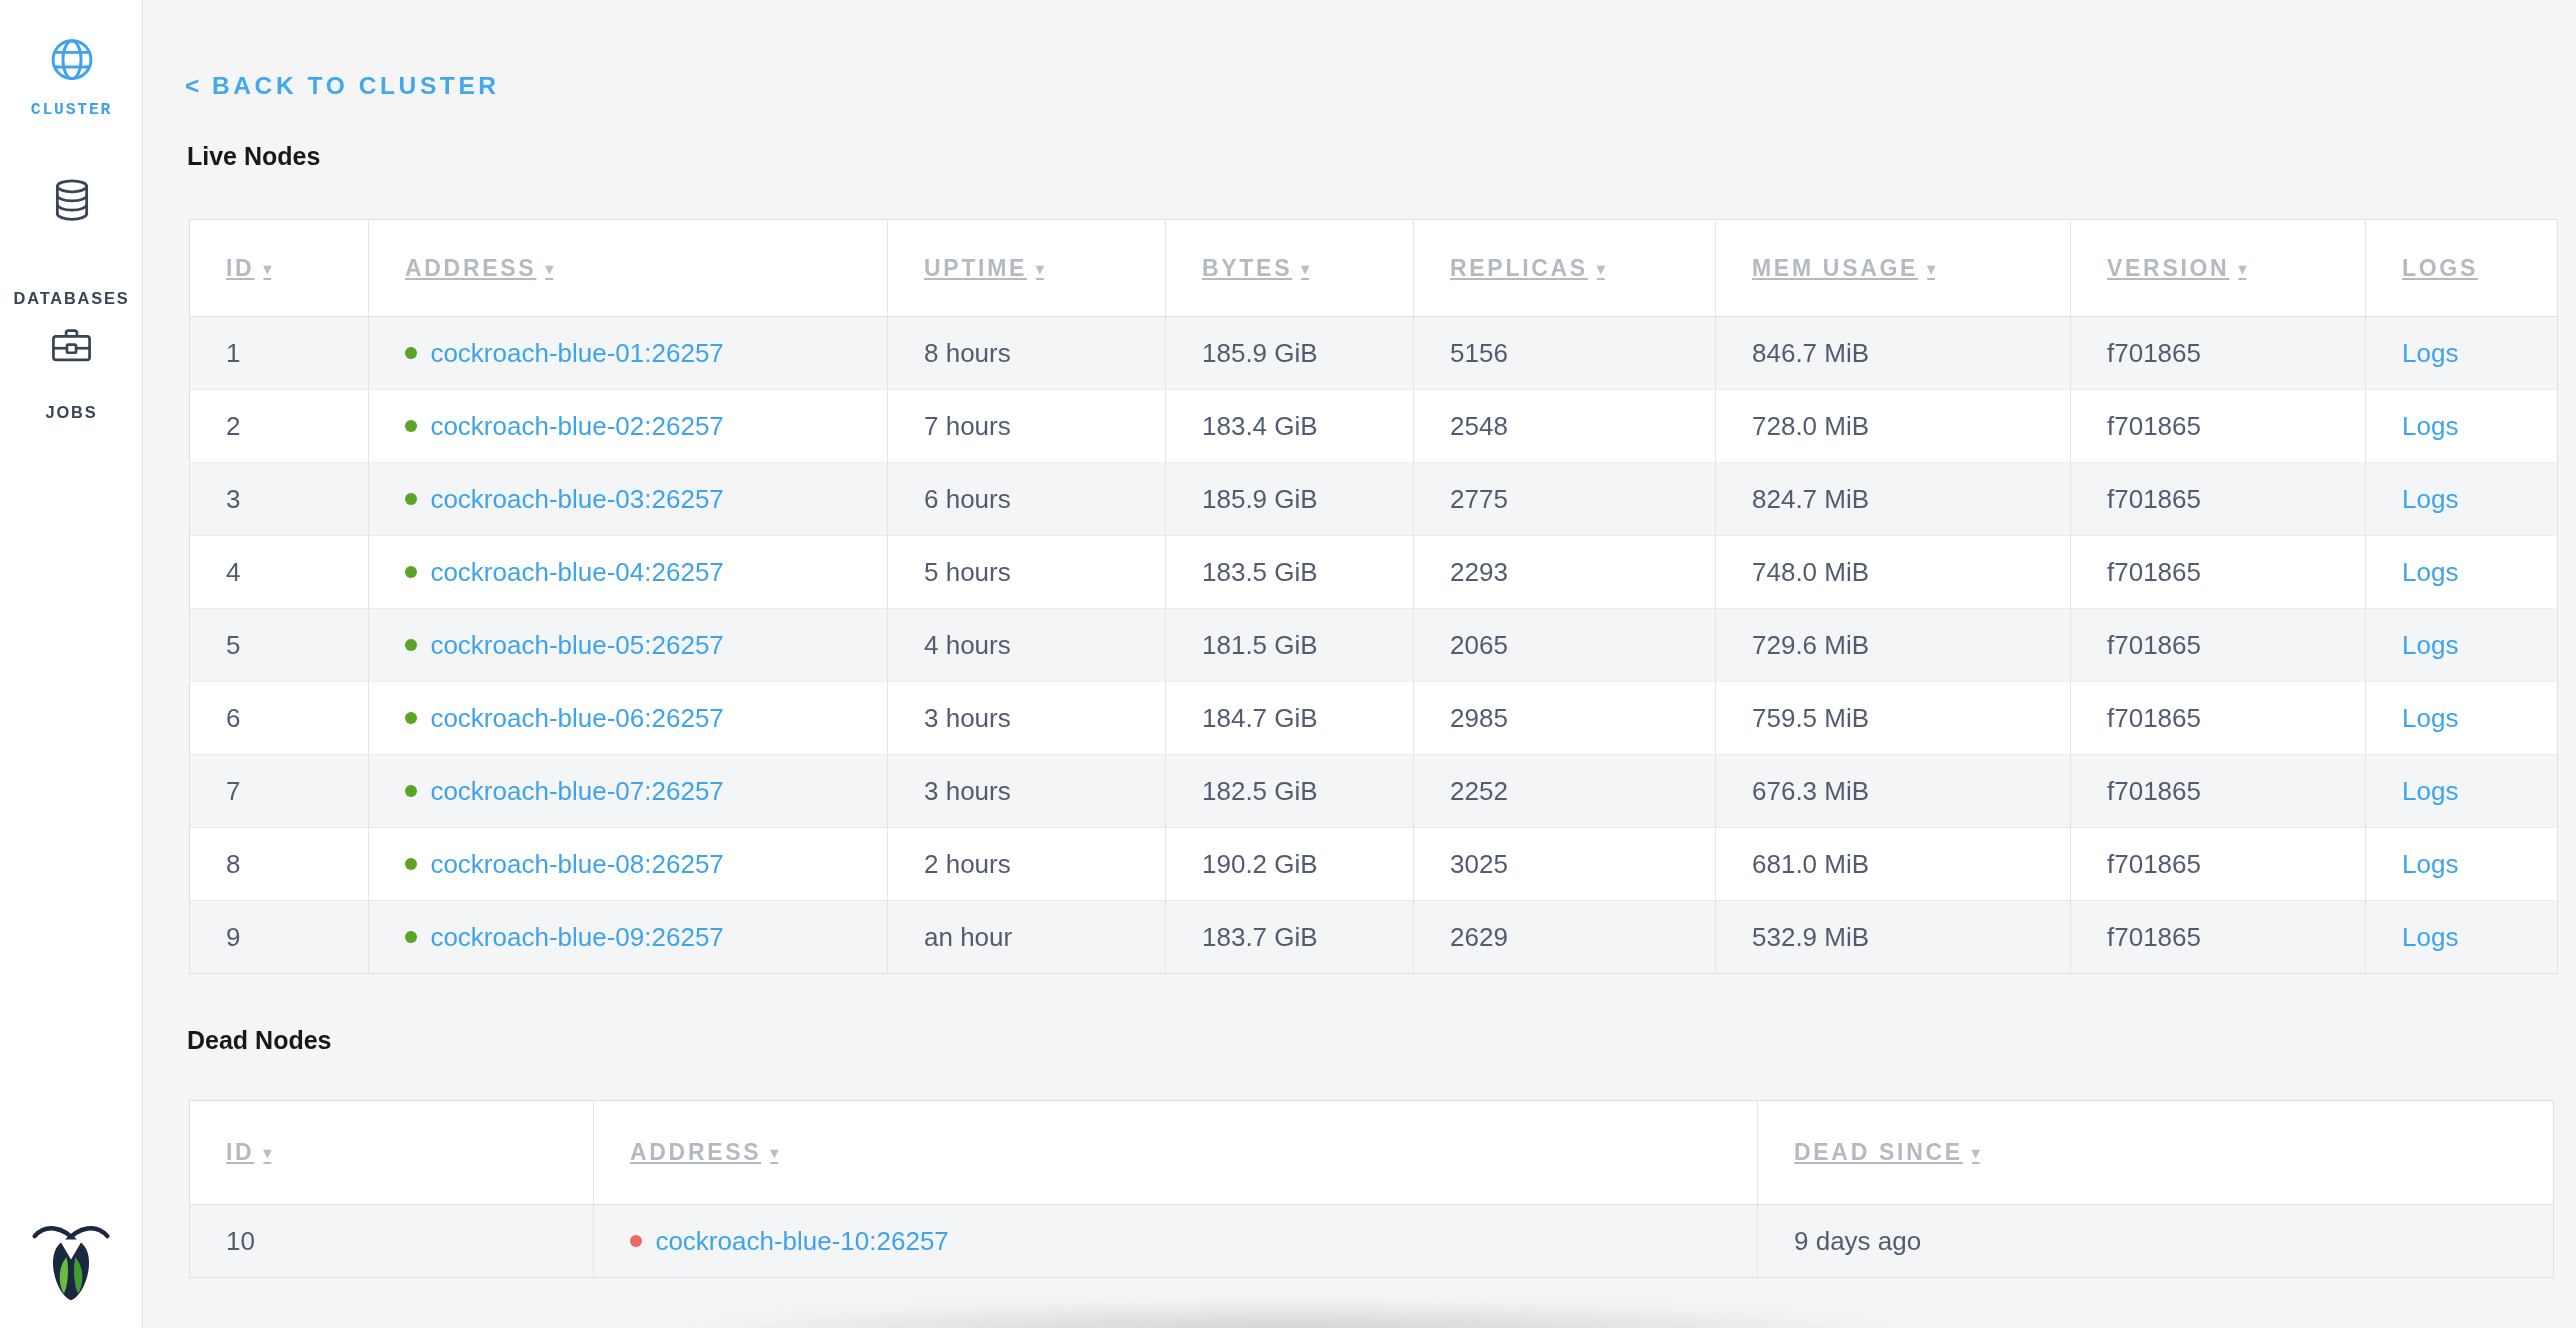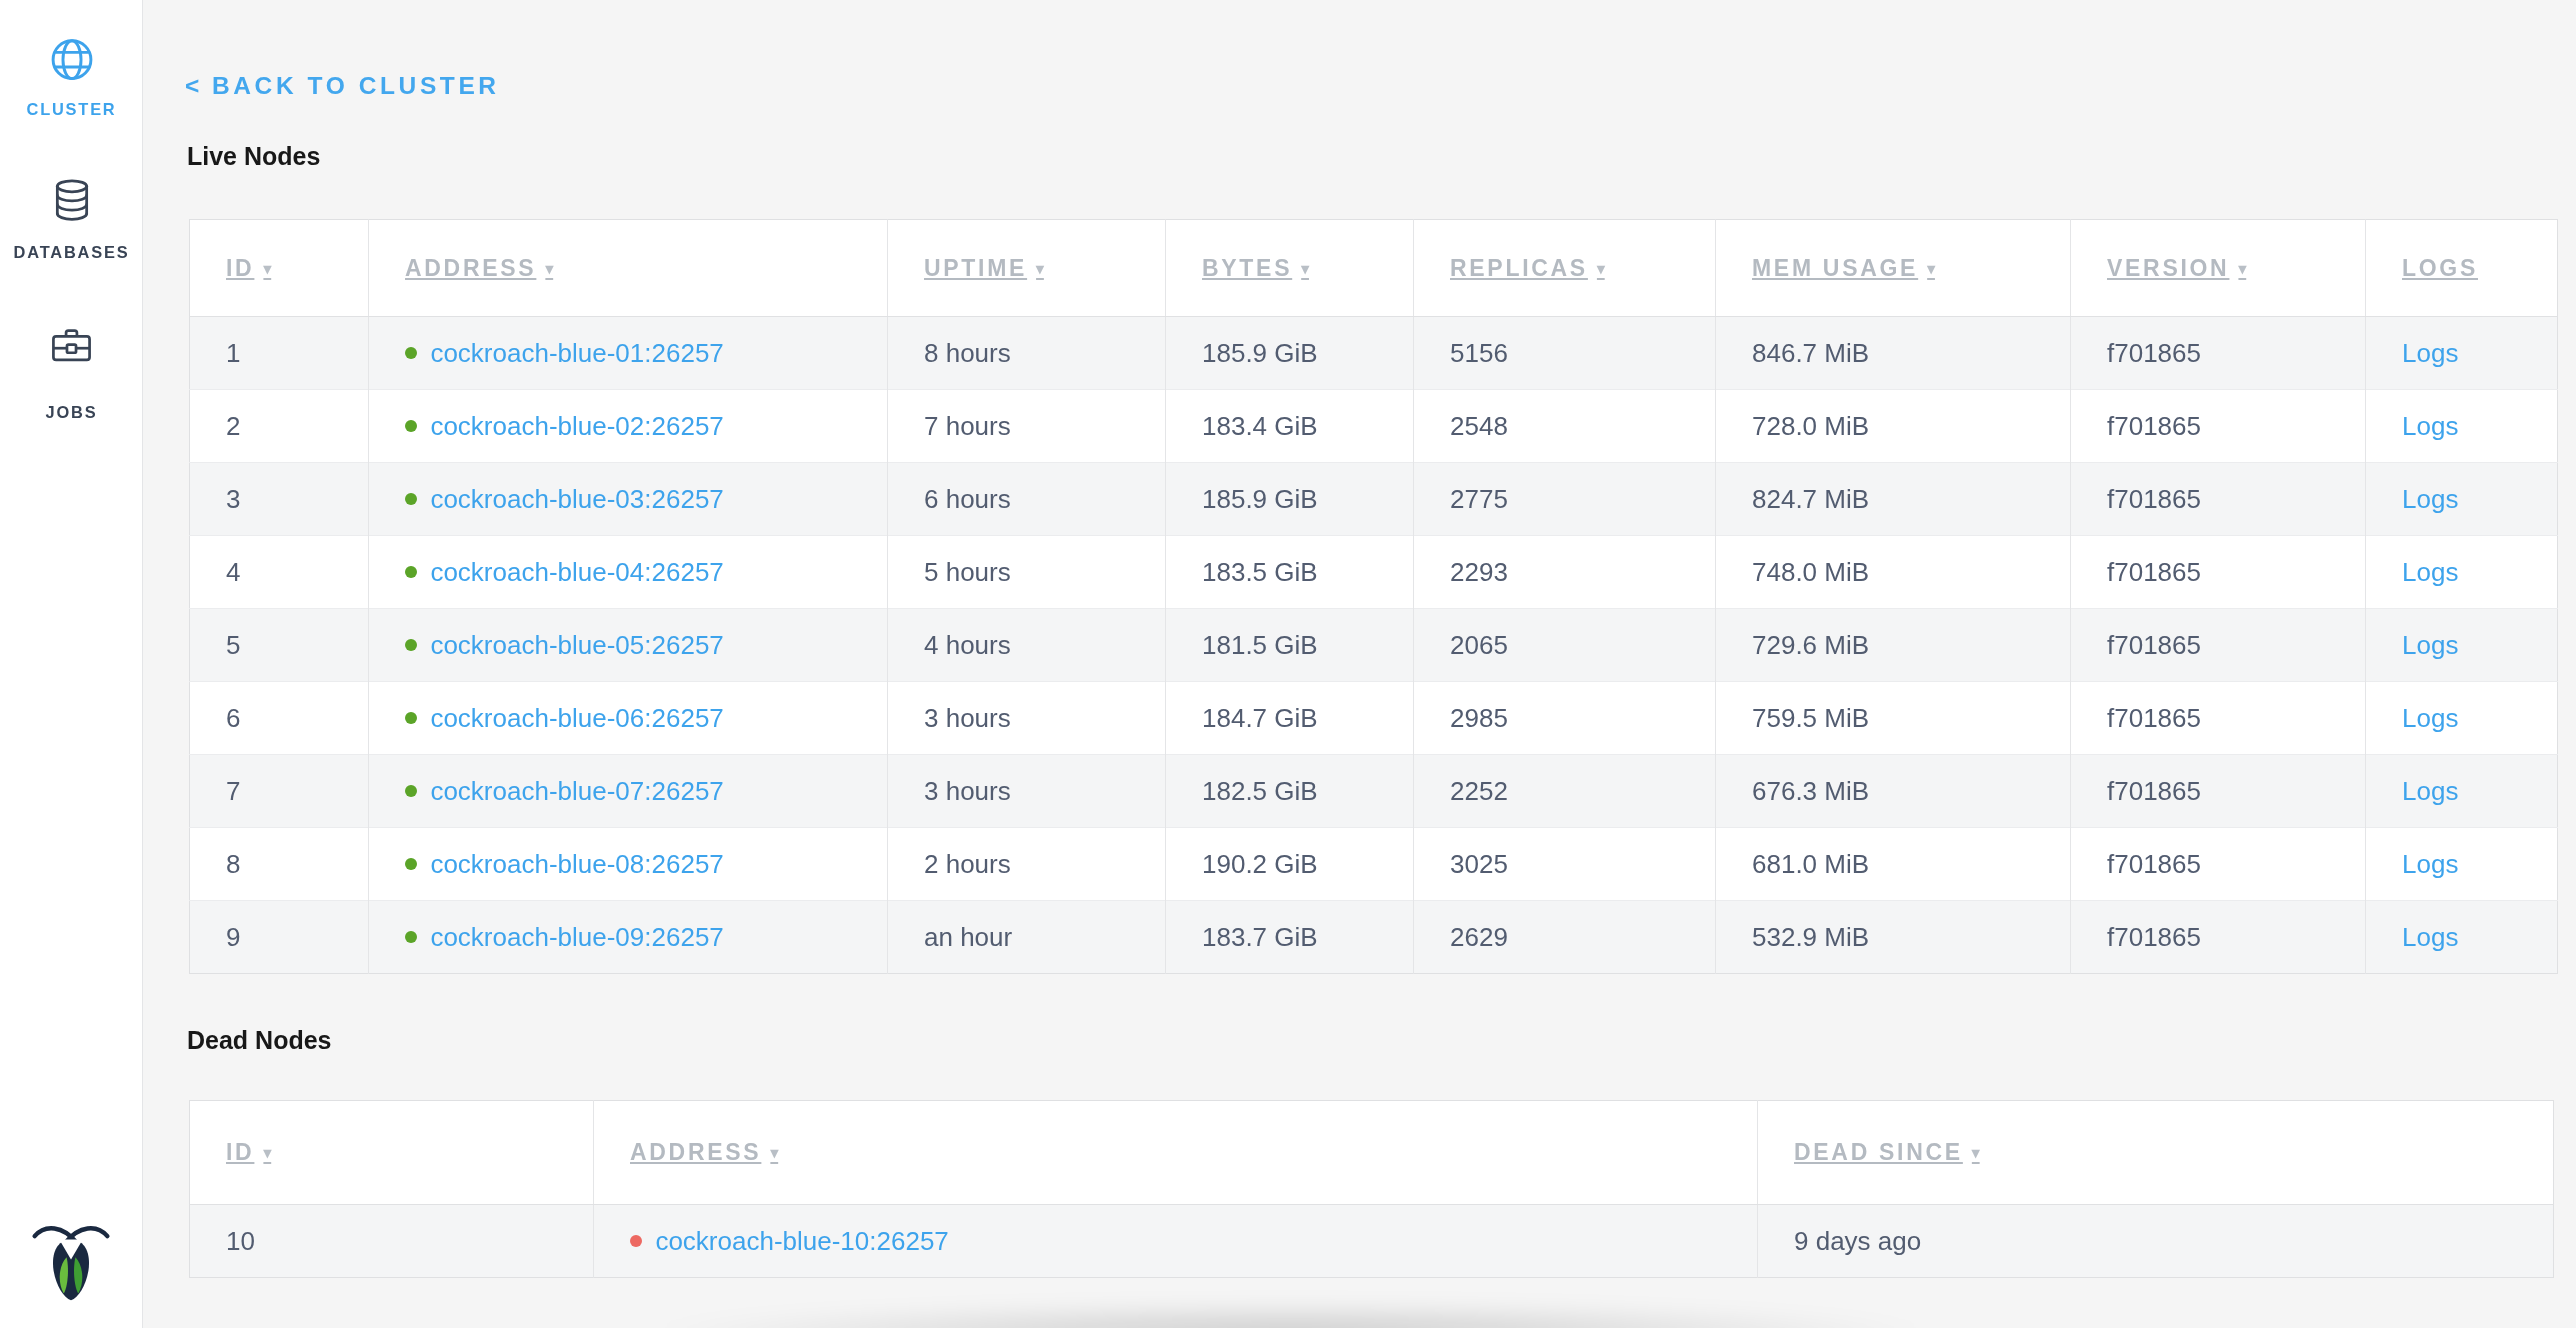--- a/index.html
+++ b/index.html
@@ -12,29 +12,29 @@
     color:#525c70;
   }
 
   
   .sidebar {
     position:absolute; left:0; top:0; bottom:0; width:143px;
     background:#ffffff; border-right:0.9px solid #e4e5e7; z-index:5;
   }
   .nav-item { position:absolute; left:0; width:143px; display:flex; flex-direction:column; align-items:center; cursor:pointer; }
   .nav-item.cluster   { top:33px; }
-  .nav-item.databases { top:178px; }
+  .nav-item.databases { top:178px;gap:46px; }
   .nav-item.jobs      { top:322px; }
   .nav-label {
     font-size:16.4px; font-weight:bold; letter-spacing:1.8px;
     color:#394455; margin-top:9px; text-transform:uppercase;
   }
   .nav-item.databases .nav-label { margin-top:18px; }
   .nav-item.jobs .nav-label { margin-top:31px; }
-  .nav-item.active .nav-label { color:#3da3ec; }
+  .nav-item.active .nav-label { color:#3da3ec;font-family:Liberation Mono, monospace; }
   .logo { position:absolute; left:30px; top:1220px; width:82px; height:84px; }
 
   
   .back-link {
     position:absolute; left:185px; top:56px;
     font-size:24.5px; font-weight:bold; letter-spacing:3.6px;
     color:#43a7ee; text-decoration:none; line-height:35px;margin-top:12px;
   }
   .back-arrow { margin-right:12.7px; letter-spacing:0; }
   .section-title {

